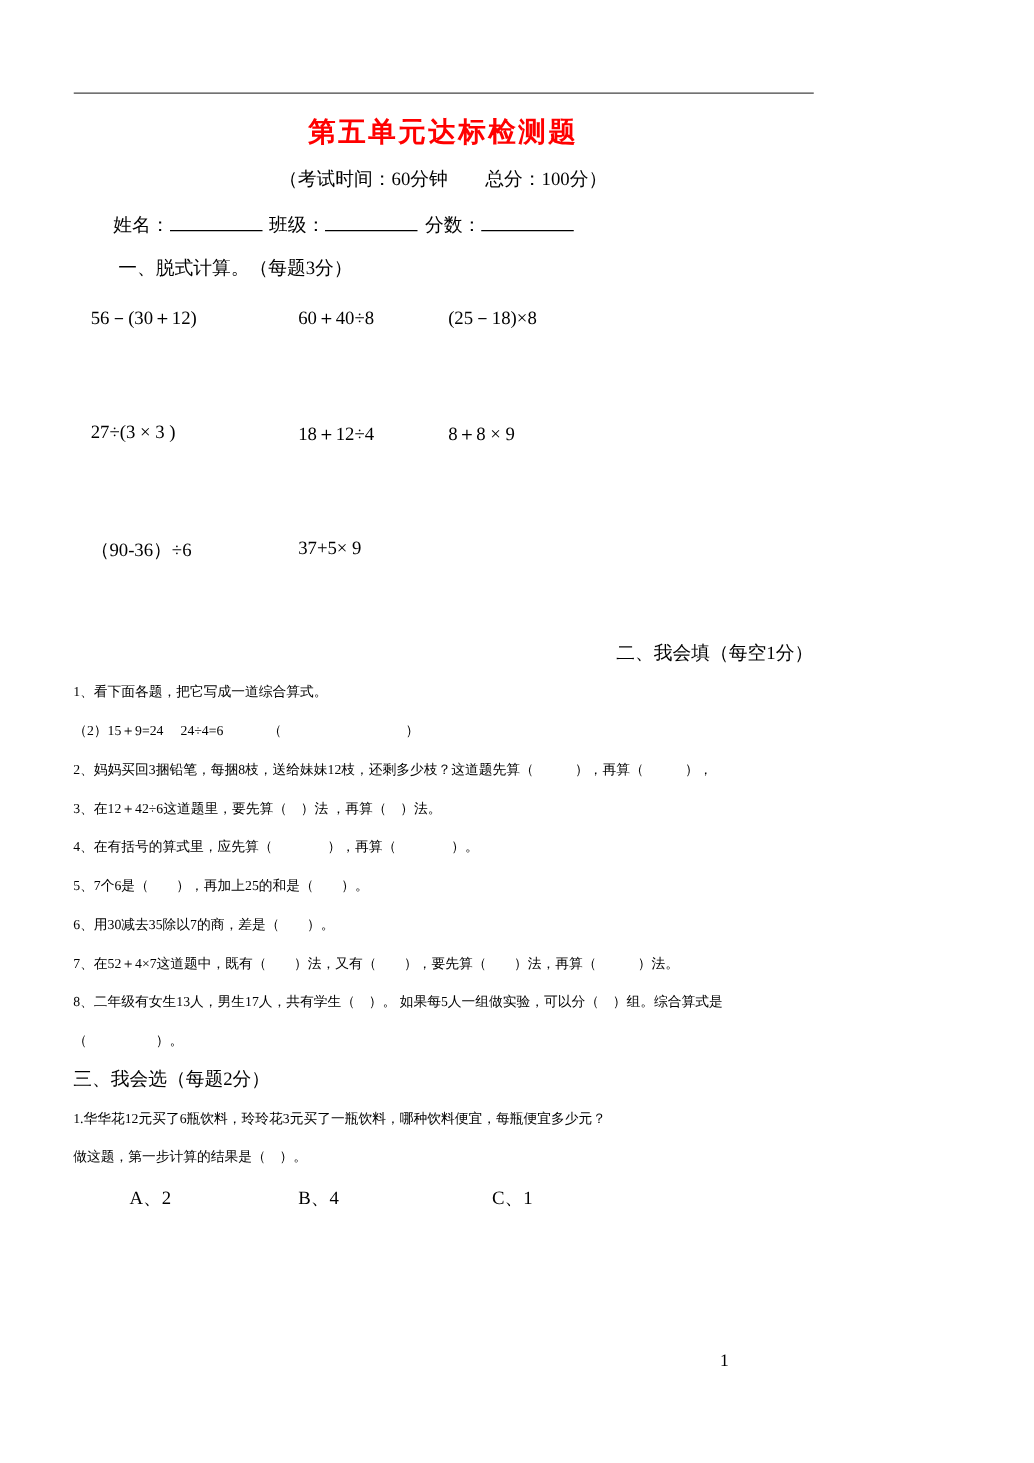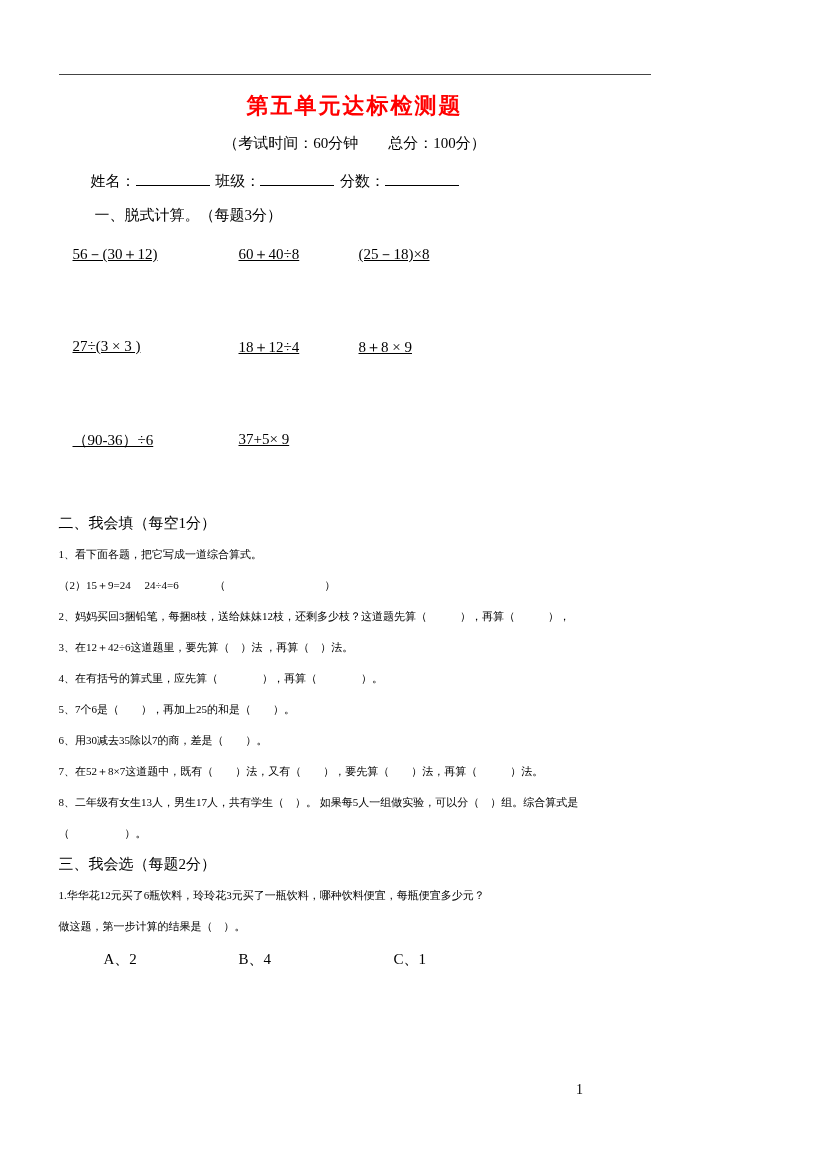--- a/index.html
+++ b/index.html
@@ -51,26 +51,25 @@
     height: 15px;
     border-bottom: 1px solid #000000;
     margin-right: 2px;
     vertical-align: baseline;
   }
   .sec-heading {
     font-size: 15px;
     line-height: 31px;
   }
   .sec-heading.s1 { margin-top: 8px; margin-left: 36px; }
-  .sec-heading.s2 { margin-top: 58px; }
+  .sec-heading.s2 { margin-top: 58px; text-align: right; }
   .math-row {
     display: flex;
     padding-left: 14px;
     font-size: 15px;
-    text-decoration: underline;
   }
   .math-row.first { margin-top: 14px; }
   .math-row.spaced { margin-top: 74px; }
   .math-row .c1 { width: 166px; }
   .math-row .c2 { width: 120px; }
   .math-row .c3 { flex: 1; }
   .para {
     font-size: 11px;
     line-height: 31px;
     white-space: pre-wrap;
@@ -130,21 +129,21 @@
 
     <div class="sec-heading s2">二、我会填（每空1分）</div>
 
     <p class="para">1、看下面各题，把它写成一道综合算式。</p>
     <p class="para">（2）15＋9=24　 24÷4=6　　 　（　　　　　　　　　）</p>
     <p class="para">2、妈妈买回3捆铅笔，每捆8枝，送给妹妹12枝，还剩多少枝？这道题先算（　　　），再算（　　　），</p>
     <p class="para">3、在12＋42÷6这道题里，要先算（　）法 ，再算（　）法。</p>
     <p class="para">4、在有括号的算式里，应先算（　　　　），再算（　　　　）。</p>
     <p class="para">5、7个6是（　　），再加上25的和是（　　）。</p>
     <p class="para">6、用30减去35除以7的商，差是（　　）。</p>
-    <p class="para">7、在52＋8×7这道题中，既有（　　）法，又有（　　），要先算（　　）法，再算（　　　）法。</p>
+    <p class="para">7、在52＋4×7这道题中，既有（　　）法，又有（　　），要先算（　　）法，再算（　　　）法。</p>
     <p class="para">8、二年级有女生13人，男生17人，共有学生（　）。 如果每5人一组做实验，可以分（　）组。综合算式是（　　　　　）。</p>
 
     <div class="sec-heading">三、我会选（每题2分）</div>
 
     <p class="para">1.华华花12元买了6瓶饮料，玲玲花3元买了一瓶饮料，哪种饮料便宜，每瓶便宜多少元？</p>
     <p class="para">做这题，第一步计算的结果是（　）。</p>
 
     <div class="options-row">
       <span class="opt-a">A、2</span>
       <span class="opt-b">B、4</span>

